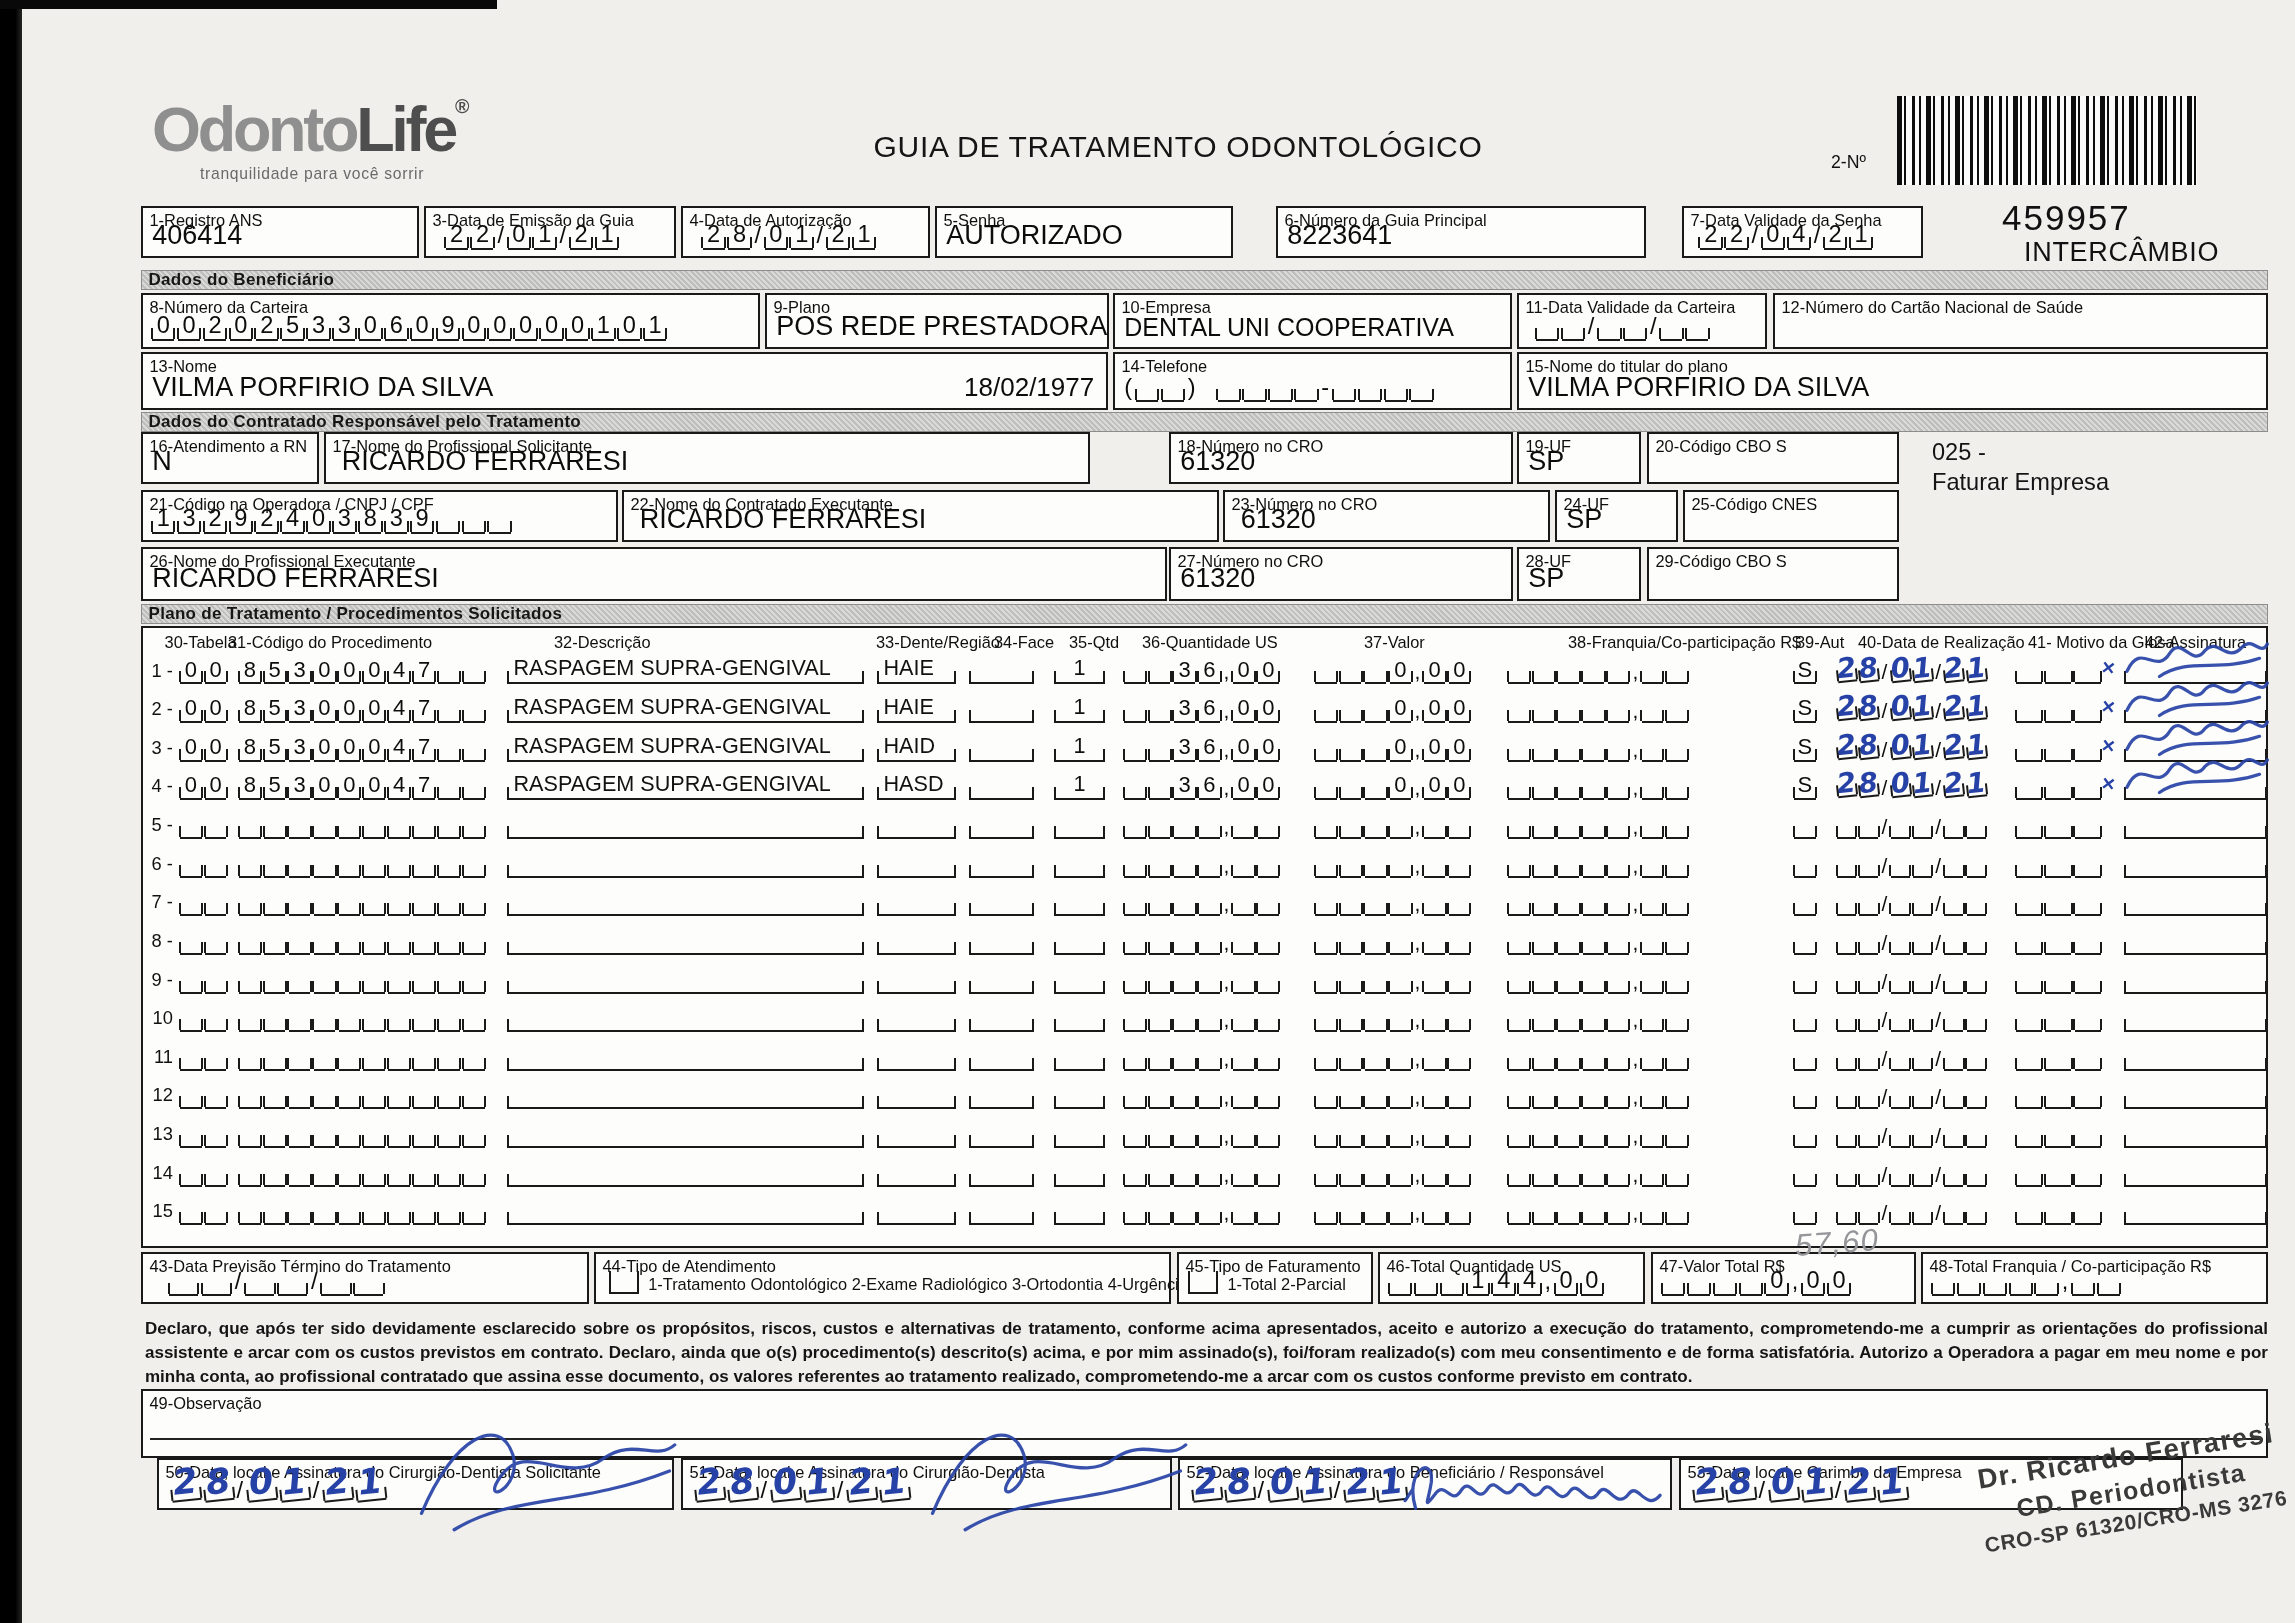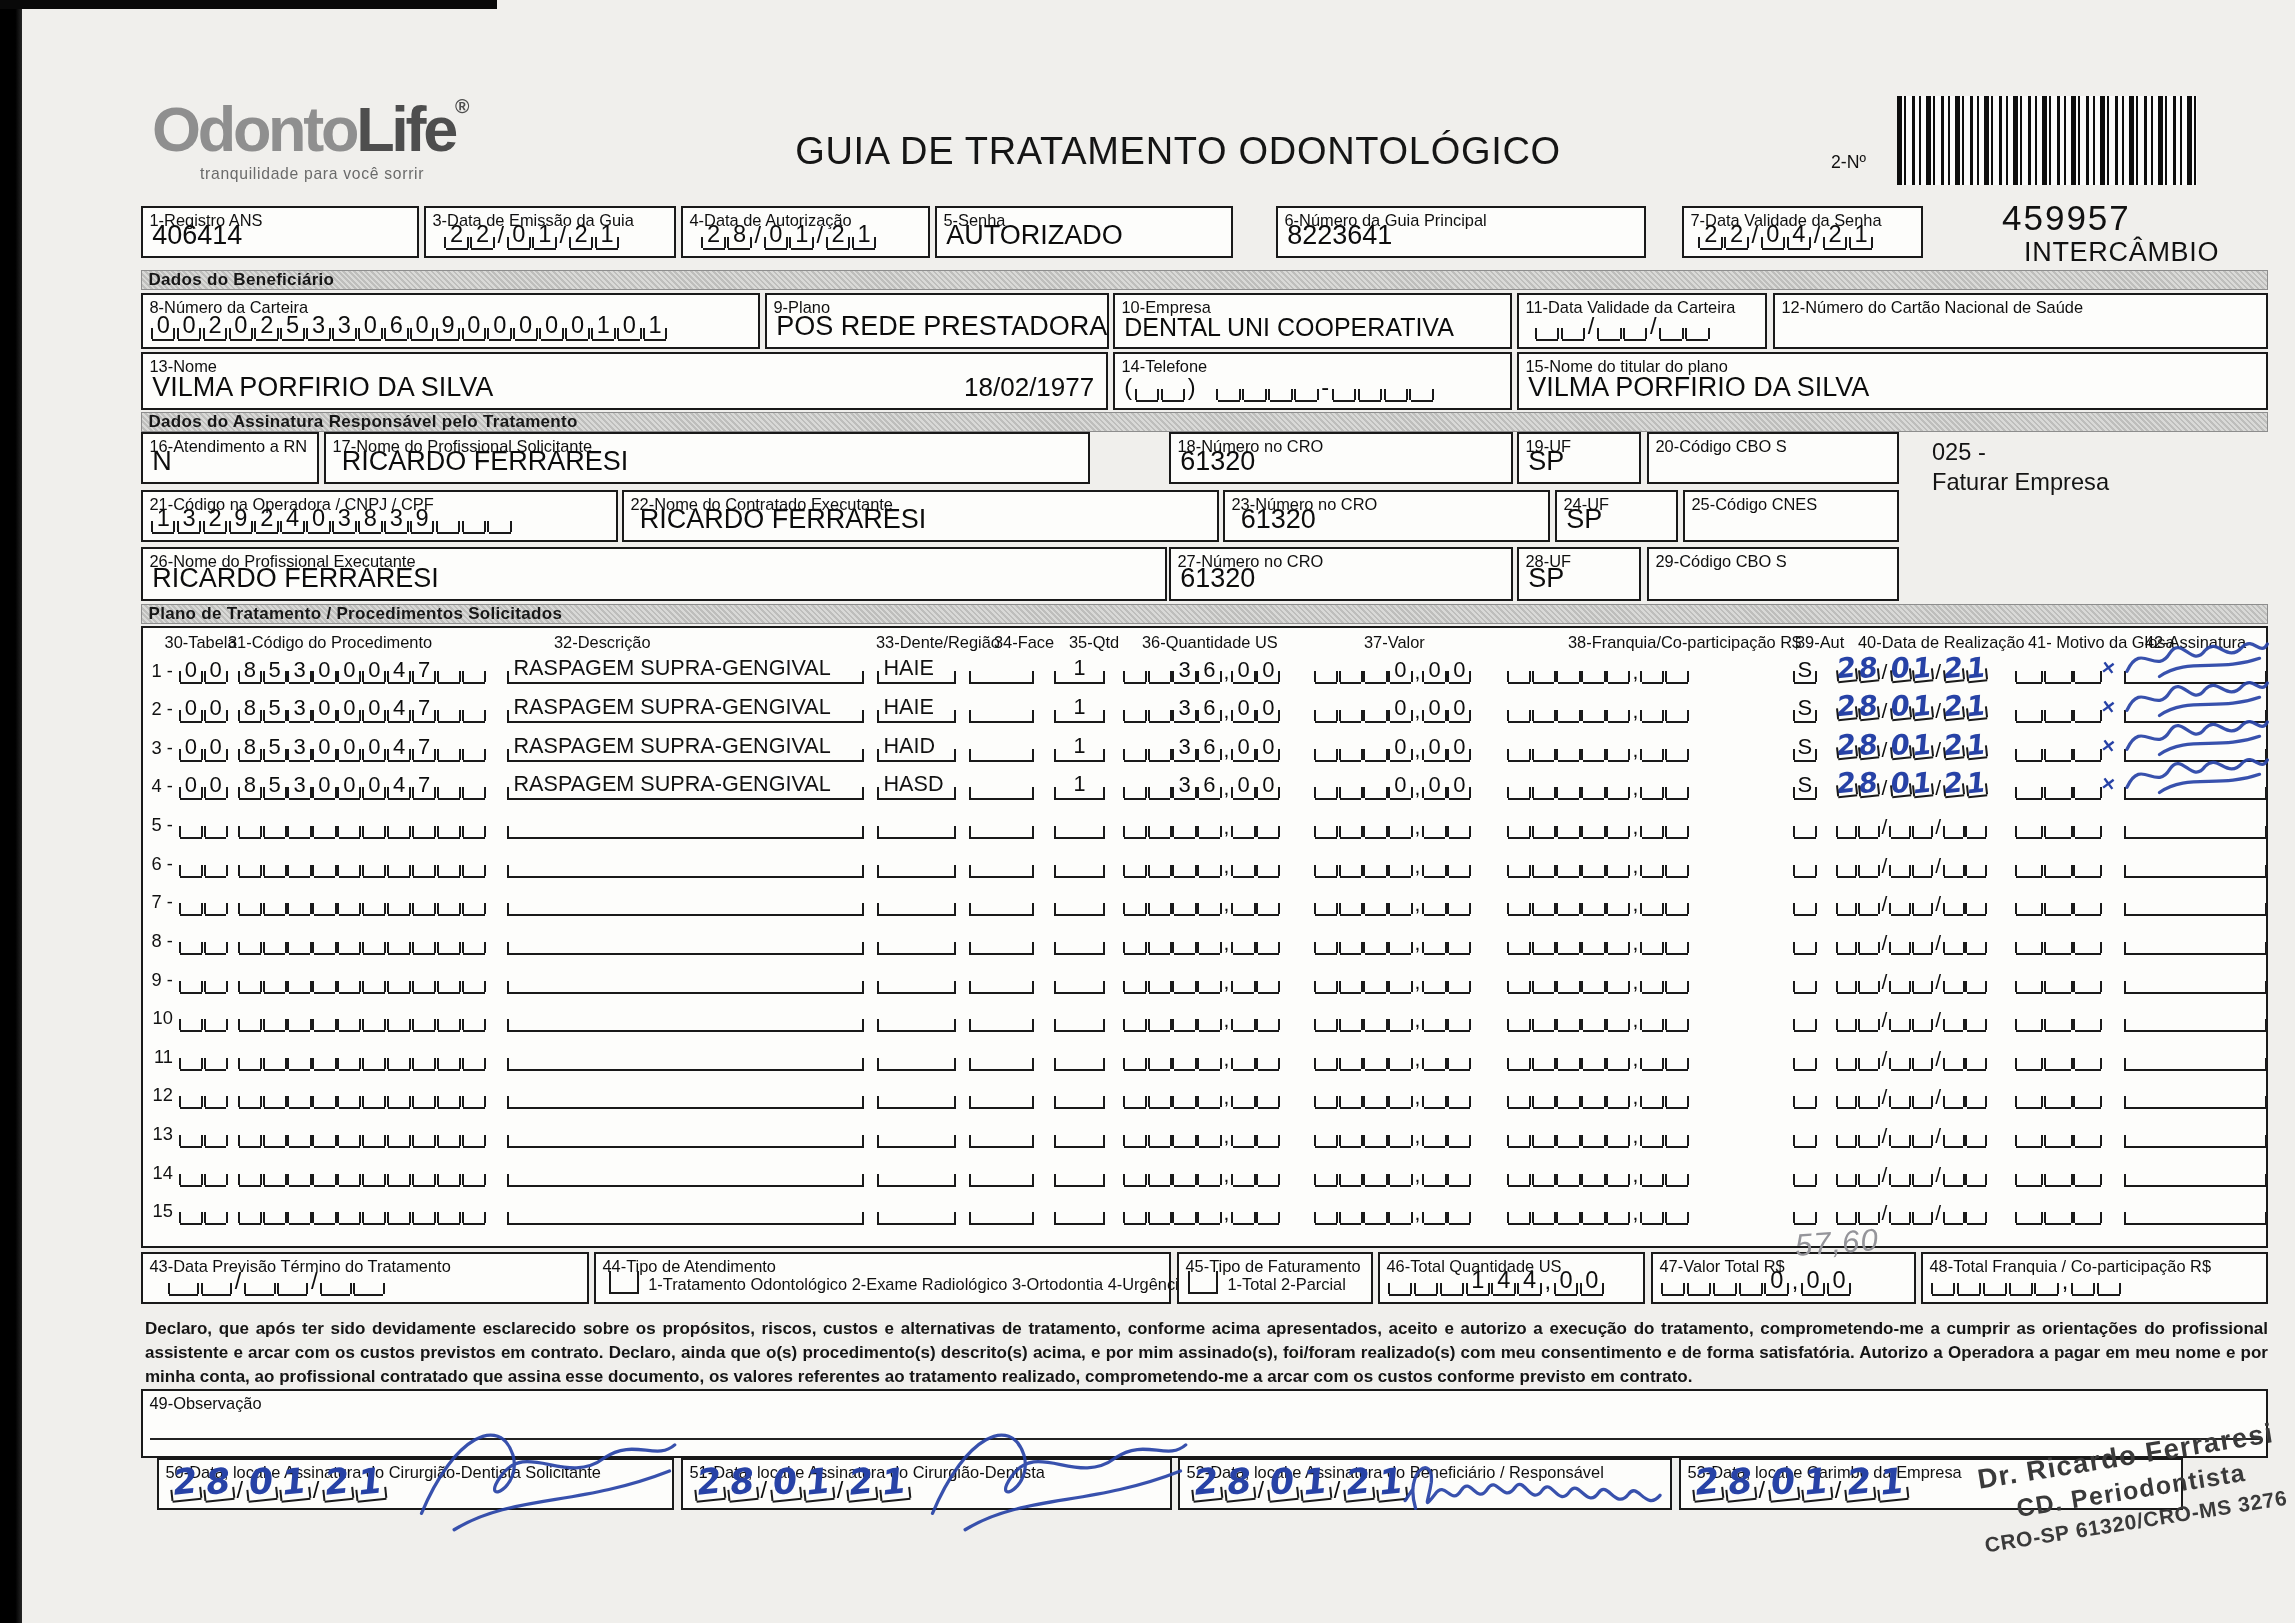--- a/index.html
+++ b/index.html
@@ -12,21 +12,21 @@
   #art-top{left:0;top:0;width:497px;height:8.5px;}
 
   
   #logo{position:absolute;left:152px;top:97px;}
   .logo-line{font-size:63px;font-weight:bold;letter-spacing:-3.3px;line-height:1;}
   .logo-odonto{color:#8f8f8f;}
   .logo-life{color:#4e4e4e;}
   .logo-reg{font-size:19.6px;vertical-align:38px;color:#4e4e4e;letter-spacing:0;}
   .logo-tag{margin:3.9px 0 0 48px;font-size:15.7px;color:#6a6a6a;letter-spacing:0.7px;}
   #title{position:absolute;left:772px;top:130px;width:812px;text-align:center;
-         font-size:38px;letter-spacing:0.7px;color:#151515;}
+         font-size:30px;letter-spacing:0.7px;color:#151515;}
   #bc-label{position:absolute;left:1831px;top:152px;font-size:17.7px;}
   #barcode{position:absolute;left:1897px;top:96px;width:300px;height:89px;
     background:repeating-linear-gradient(90deg,#0d0d0d 0 4.6px,#fbfbfb 4.6px 7.2px,#0d0d0d 7.2px 9.2px,#fbfbfb 9.2px 15px,#0d0d0d 15px 18.3px,#fbfbfb 18.3px 22px,#0d0d0d 22px 23.6px,#fbfbfb 23.6px 29px);}
   #bc-number{position:absolute;left:2002px;top:198px;font-size:35px;letter-spacing:2px;}
   #bc-sub{position:absolute;left:2024px;top:237px;font-size:27px;letter-spacing:0.7px;}
 
   
   .fbox{position:absolute;background:#fdfdfb;border:2px solid #191919;box-sizing:border-box;overflow:visible;}
   .fbox .lbl{position:absolute;top:3.3px;left:6.5px;font-size:16.4px;color:#0f0f0f;white-space:nowrap;}
   .fbox .val{position:absolute;bottom:5.2px;left:9.2px;font-size:27px;color:#0c0c0c;white-space:nowrap;}
@@ -247,21 +247,21 @@
       <span class="cell"></span>
       <span class="cell"></span>
       <span class="cell"></span>
     </span>
 </div>
 <div class="fbox" style="left:1517px;top:352px;width:751px;height:58px;">
   <span class="lbl">15-Nome do titular do plano</span>
   <span class="val">VILMA PORFIRIO DA SILVA</span>
 </div>
 
-<div class="sbar" style="top:412px;">Dados do Assinatura Responsável pelo Tratamento</div>
+<div class="sbar" style="top:412px;">Dados do Contratado Responsável pelo Tratamento</div>
 
 <div class="fbox" style="left:141px;top:432px;width:178px;height:52px;">
   <span class="lbl">16-Atendimento a RN</span>
   <span class="val">N</span>
 </div>
 <div class="fbox" style="left:324px;top:432px;width:766px;height:52px;">
   <span class="lbl">17-Nome do Profissional Solicitante</span>
   <span class="val" style="left:15.7px;">RICARDO FERRARESI</span>
 </div>
 <div class="fbox" style="left:1169px;top:432px;width:344px;height:52px;">

